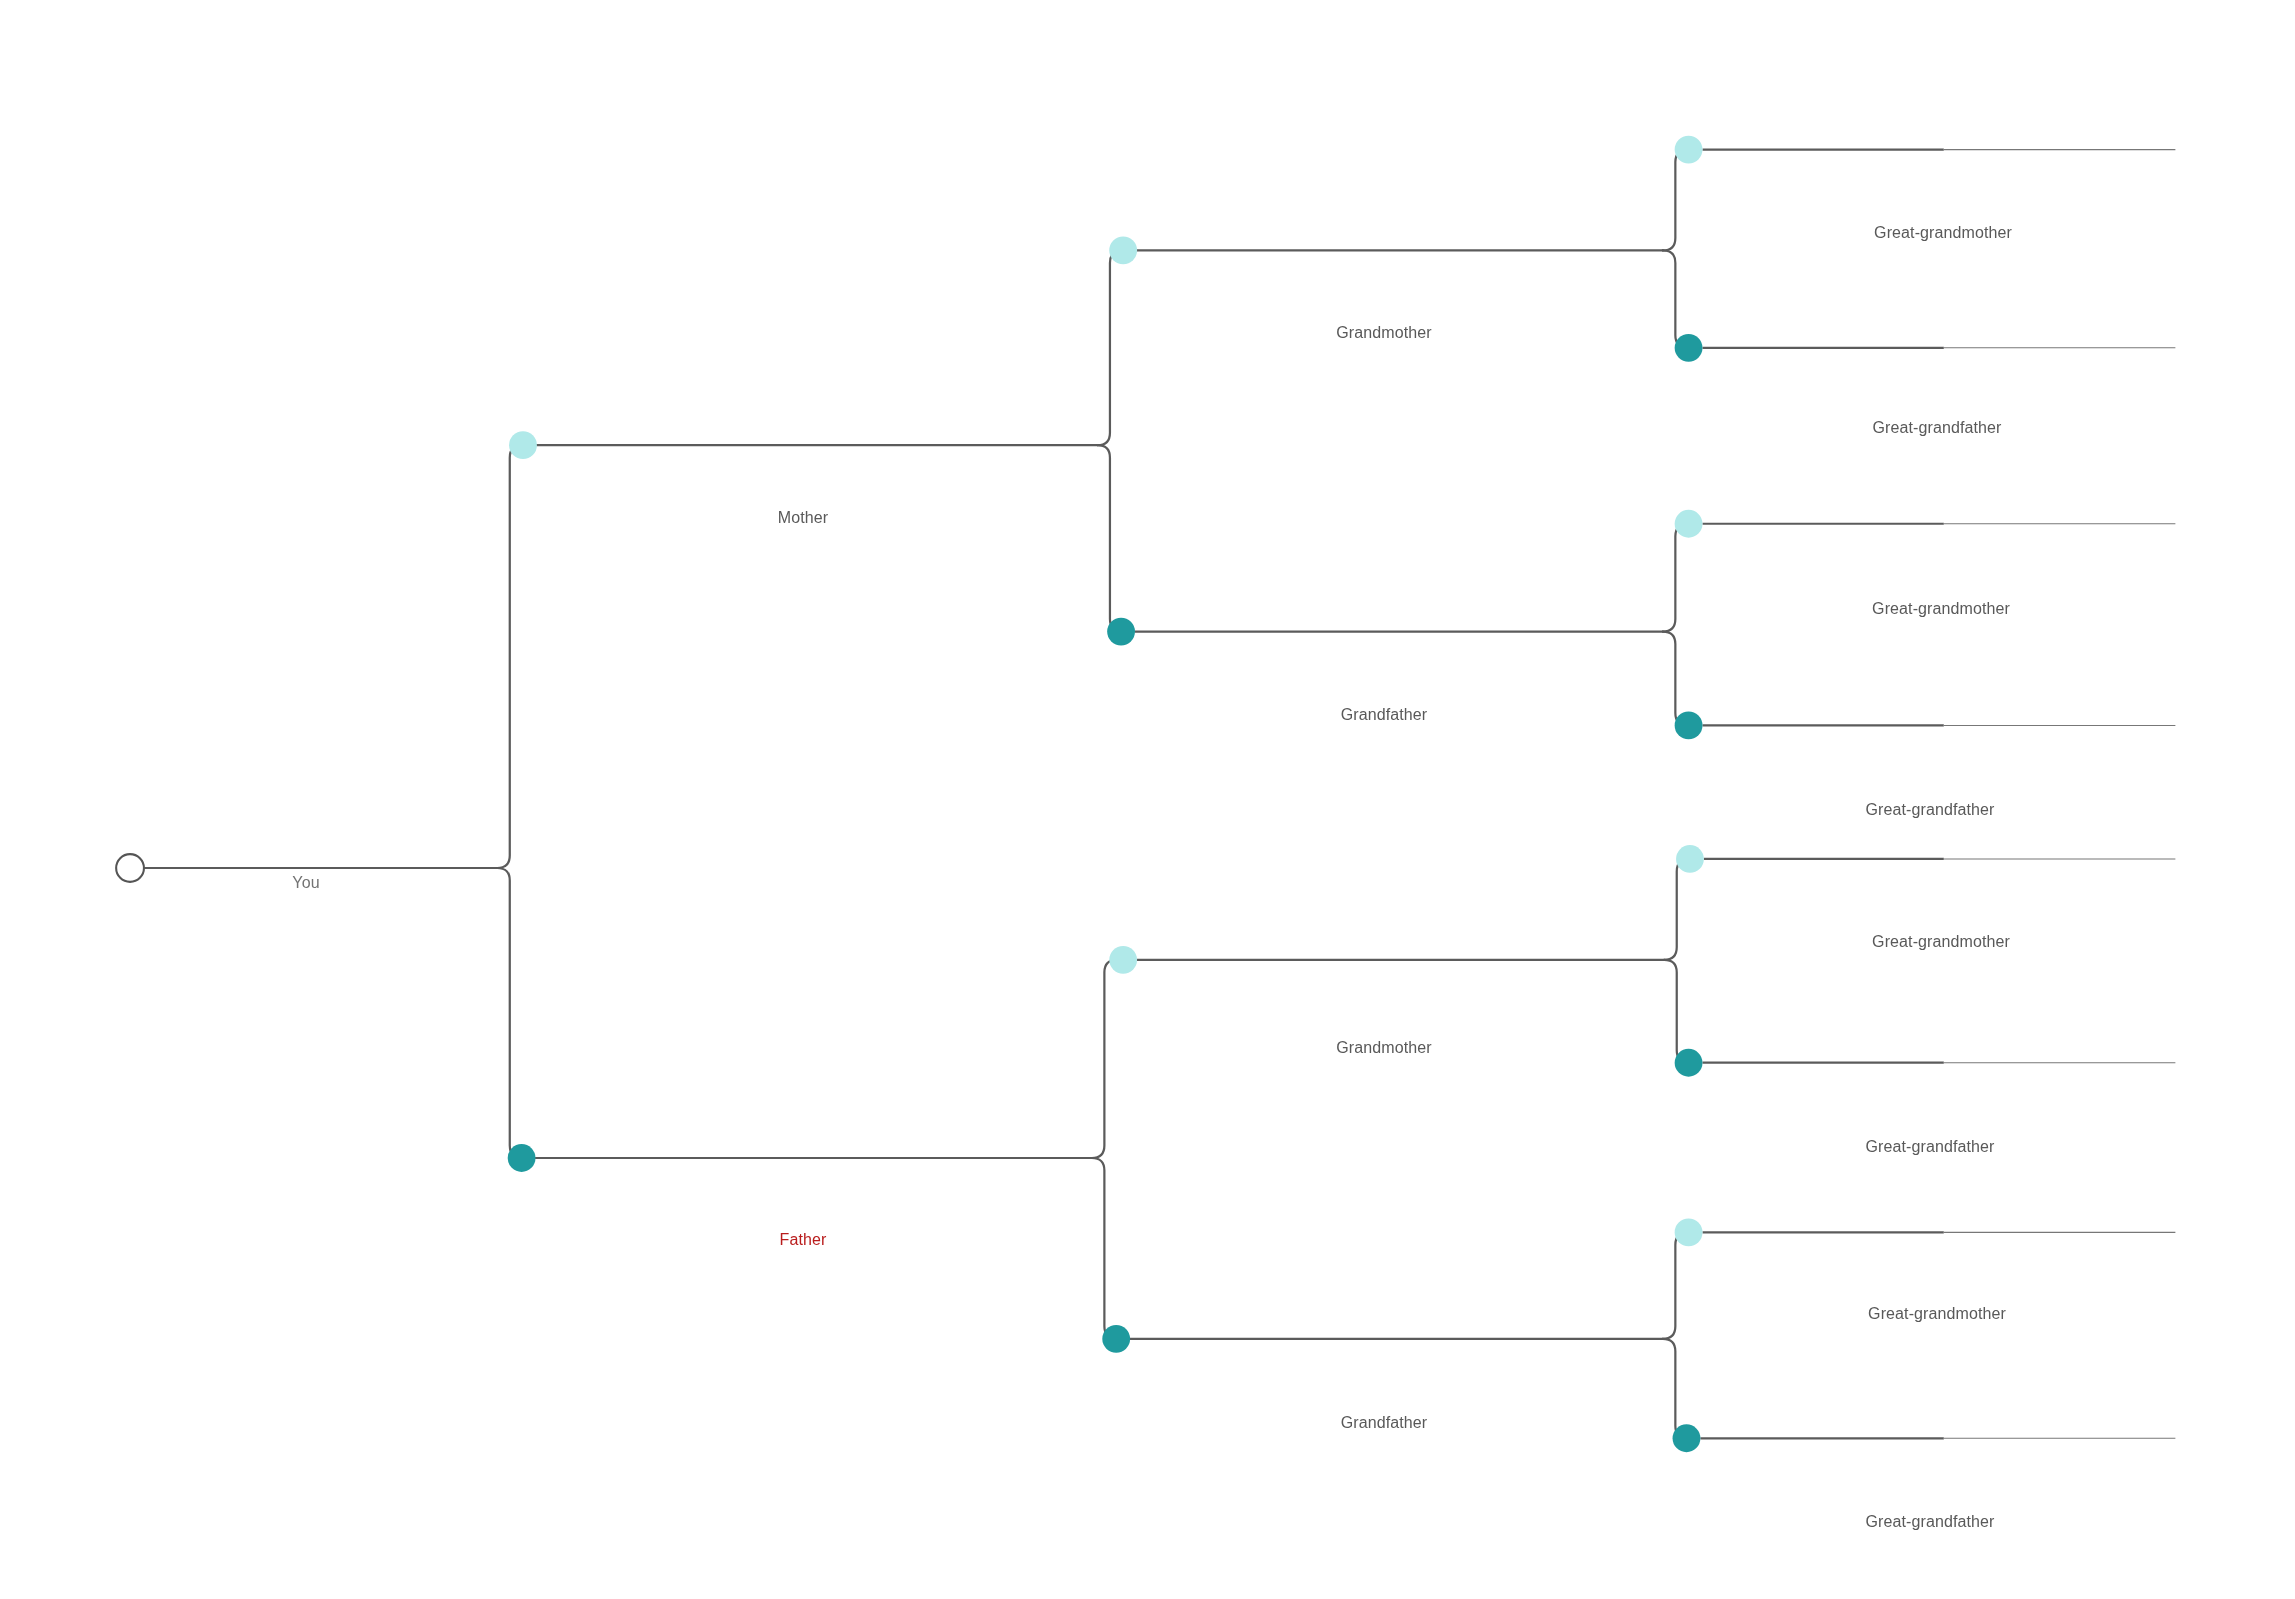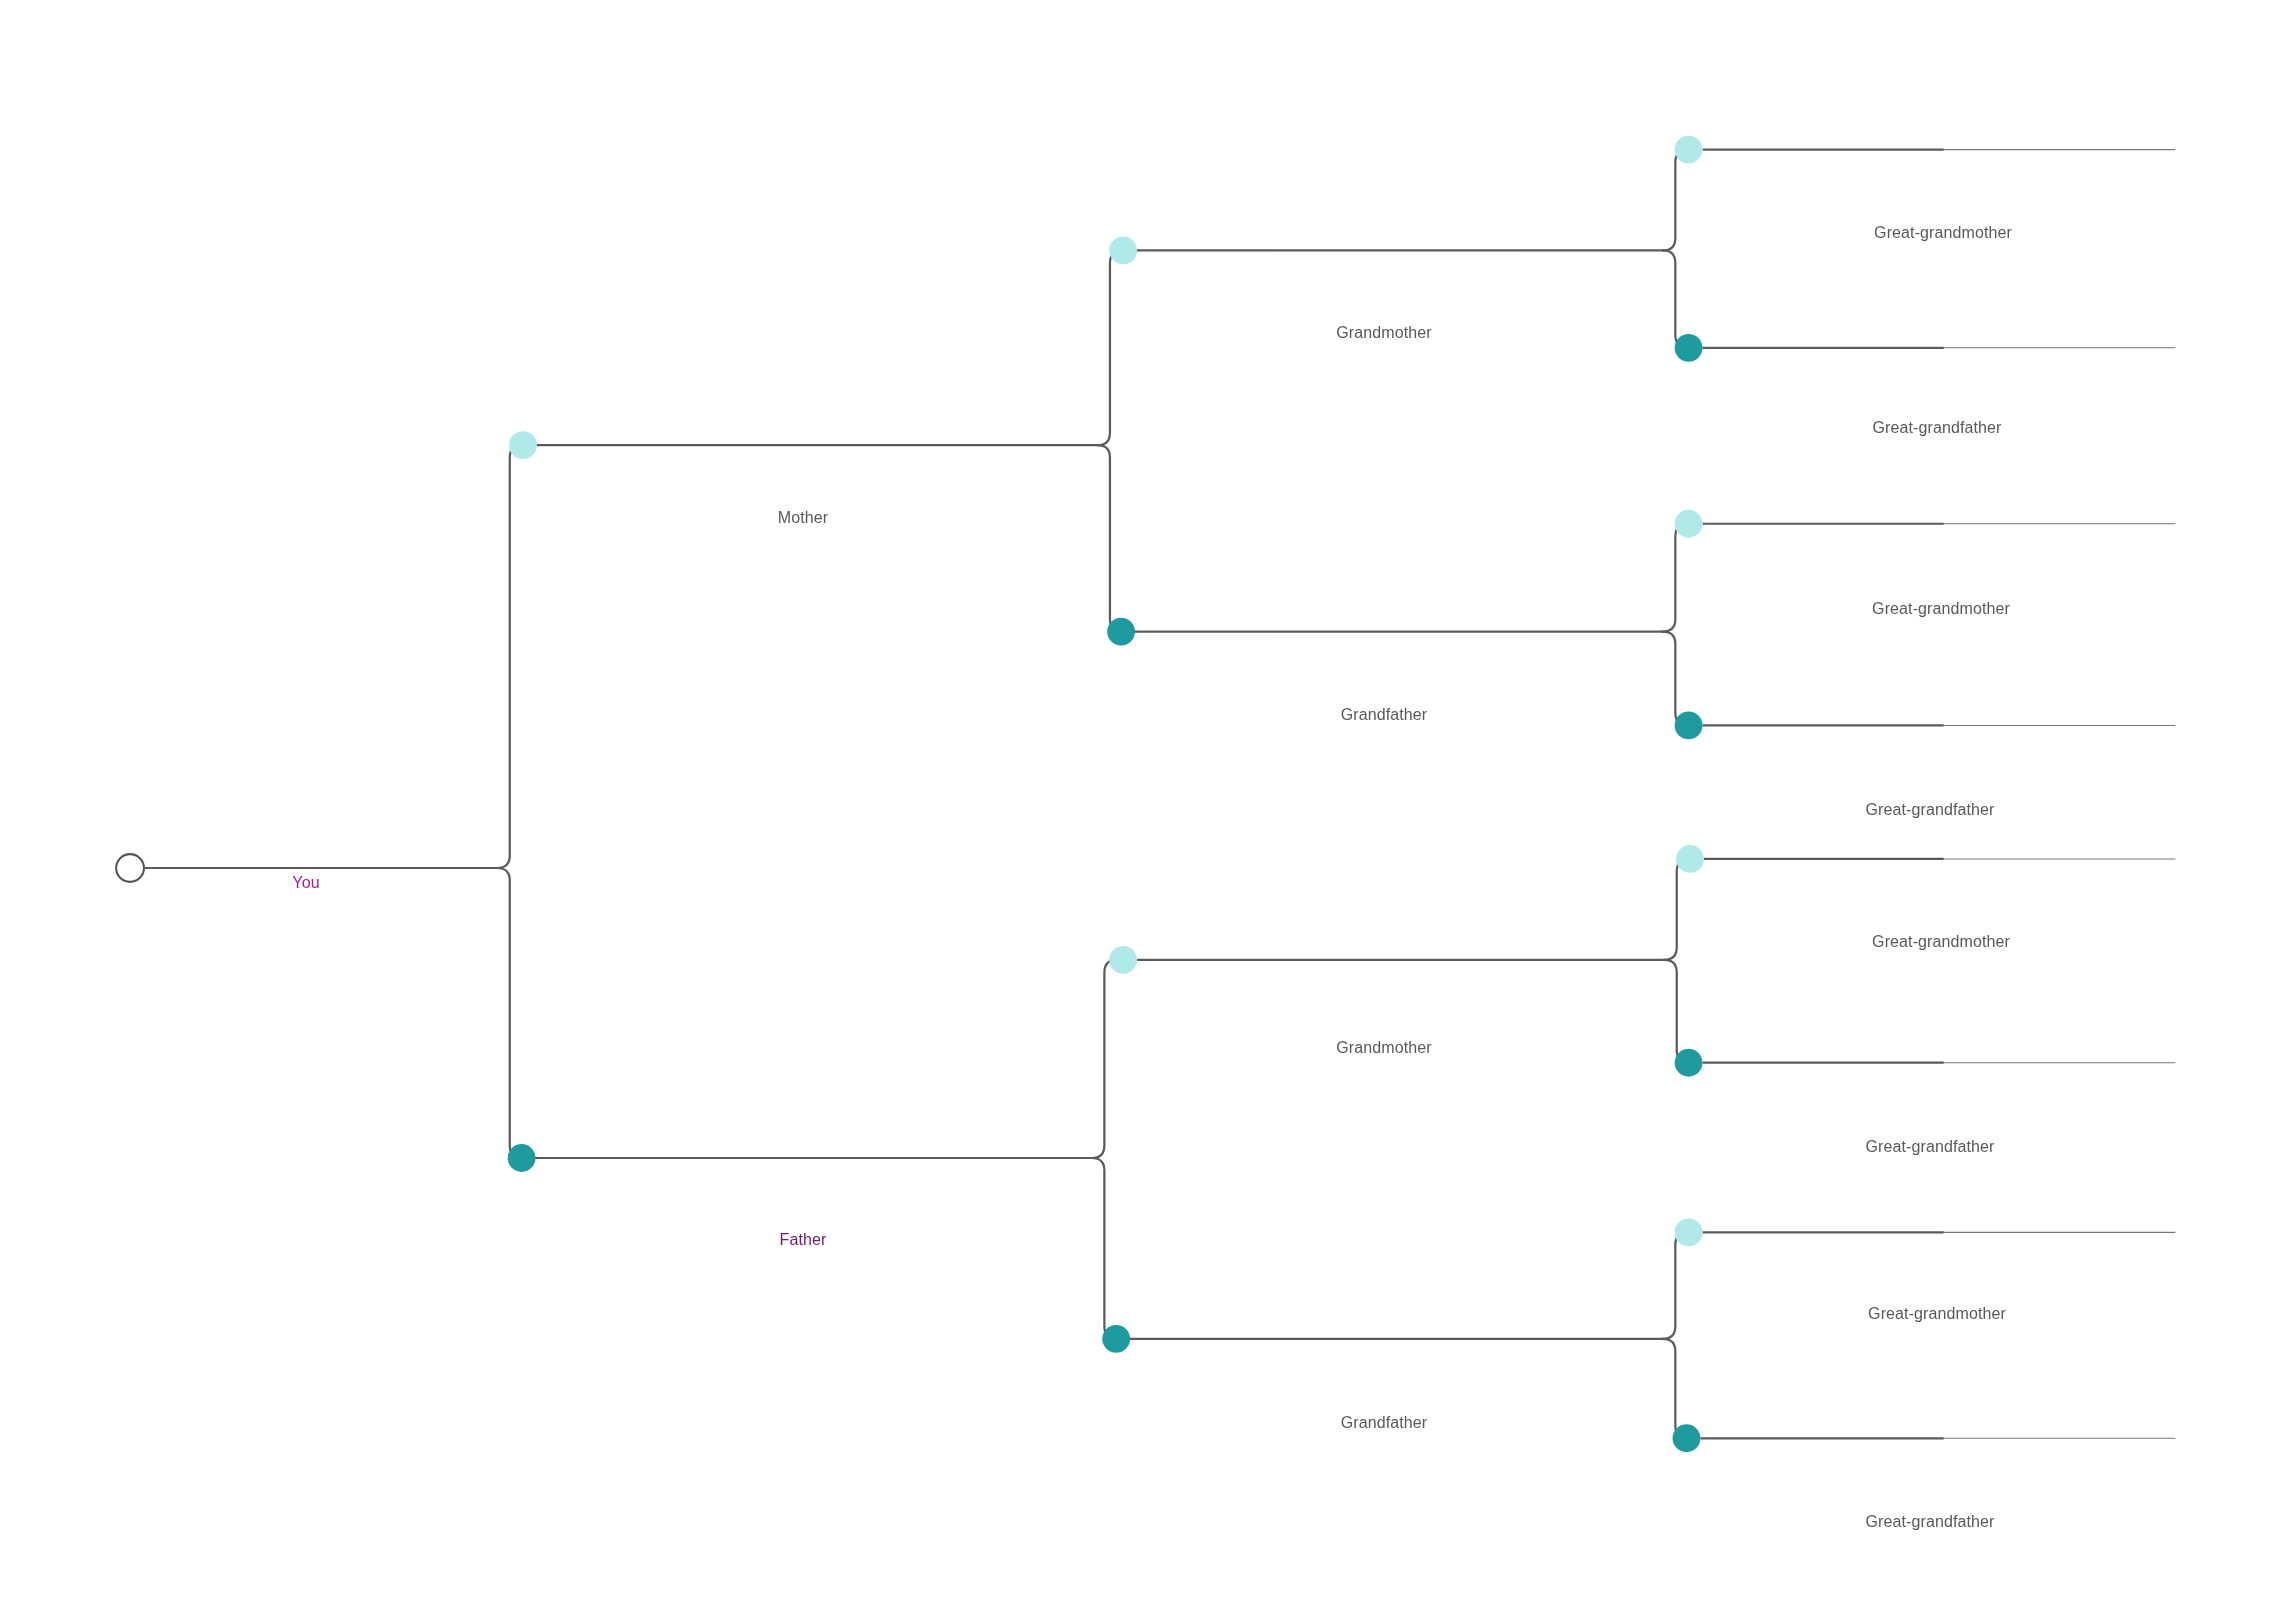--- a/index.html
+++ b/index.html
@@ -85,23 +85,23 @@
         <circle cx="2428" cy="753" r="20" fill="#b0e9e9" stroke="none" stroke-width="0" style="cursor: pointer;"></circle>
         <circle cx="2428" cy="1043" r="20" fill="#1f9a9e" stroke="none" stroke-width="0" style="cursor: pointer;"></circle>
         <circle cx="2430" cy="1235" r="20" fill="#b0e9e9" stroke="none" stroke-width="0" style="cursor: pointer;"></circle>
         <circle cx="2428" cy="1528" r="20" fill="#1f9a9e" stroke="none" stroke-width="0" style="cursor: pointer;"></circle>
         <circle cx="2428" cy="1772" r="20" fill="#b0e9e9" stroke="none" stroke-width="0" style="cursor: pointer;"></circle>
         <circle cx="2425" cy="2068" r="20" fill="#1f9a9e" stroke="none" stroke-width="0" style="cursor: pointer;"></circle>
       </g>
   </svg>
 
   <div id="label-layer">
-      <div class="node-label" style="left: 306px; top: 835px; color: #a21caf;">You</div>
+      <div class="node-label" style="left: 306px; top: 835px; color: #737373;">You</div>
       <div class="node-label" style="left: 803px; top: 470px; color: rgb(89, 89, 89);">Mother</div>
-      <div class="node-label" style="left: 803px; top: 1192px; color: #701a75;">Father</div>
+      <div class="node-label" style="left: 803px; top: 1192px; color: #b91c1c;">Father</div>
       <div class="node-label" style="left: 1384px; top: 285px; color: rgb(89, 89, 89);">Grandmother</div>
       <div class="node-label" style="left: 1384px; top: 667px; color: rgb(89, 89, 89);">Grandfather</div>
       <div class="node-label" style="left: 1384px; top: 1000px; color: rgb(89, 89, 89);">Grandmother</div>
       <div class="node-label" style="left: 1384px; top: 1375px; color: rgb(89, 89, 89);">Grandfather</div>
       <div class="node-label" style="left: 1943px; top: 185px; color: rgb(89, 89, 89);">Great-grandmother</div>
       <div class="node-label" style="left: 1937px; top: 380px; color: rgb(89, 89, 89);">Great-grandfather</div>
       <div class="node-label" style="left: 1941px; top: 561px; color: rgb(89, 89, 89);">Great-grandmother</div>
       <div class="node-label" style="left: 1930px; top: 762px; color: rgb(89, 89, 89);">Great-grandfather</div>
       <div class="node-label" style="left: 1941px; top: 894px; color: rgb(89, 89, 89);">Great-grandmother</div>
       <div class="node-label" style="left: 1930px; top: 1099px; color: rgb(89, 89, 89);">Great-grandfather</div>

